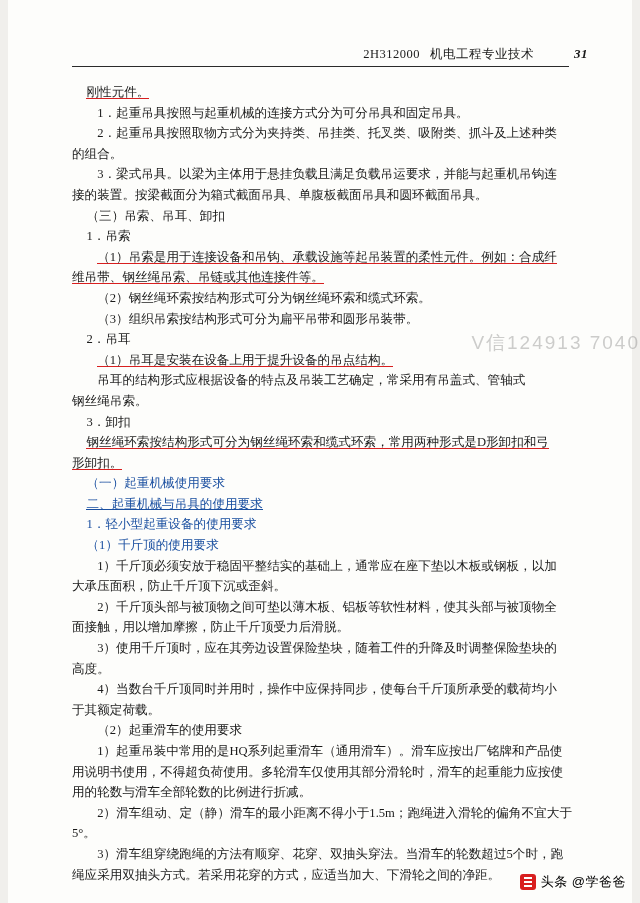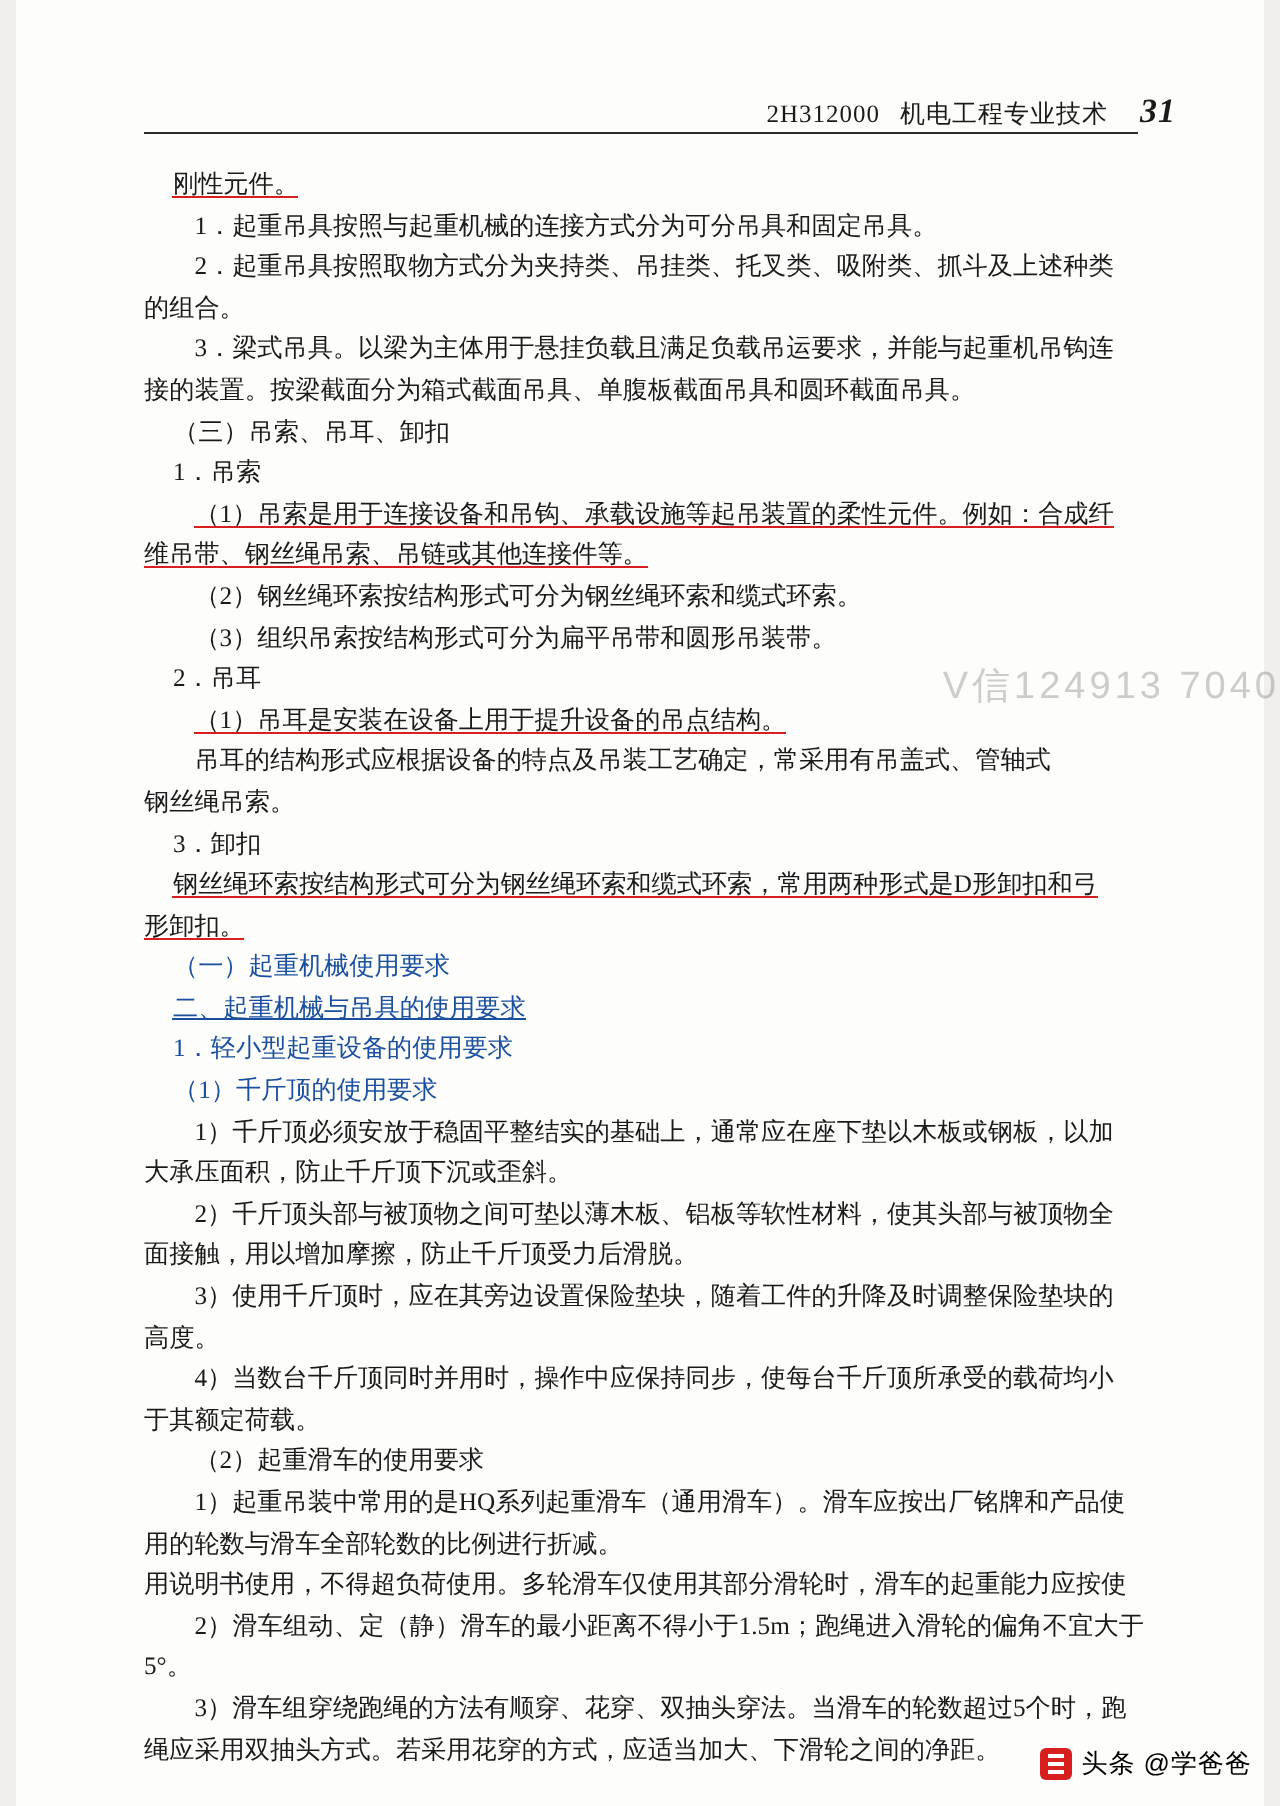--- a/index.html
+++ b/index.html
@@ -33,26 +33,26 @@
     align-items: baseline;
     font-size: 12.5px;
     letter-spacing: 0.5px;
   }
   .header .hdr-code {
     font-family: "Liberation Serif", serif;
     margin-right: 10px;
   }
   .header .hdr-title {
     font-family: "Liberation Sans", sans-serif;
-    margin-right: 16px;
+    margin-right: 36px;
     font-size: 12.5px;
   }
   .header .hdr-page {
     font-style: italic;
-    font-size: 17px;
+    font-size: 13px;
     font-weight: bold;
     min-width: 18px;
     text-align: right;
   }
   .header-rule {
     position: absolute;
     top: 66px;
     left: 72px;
     width: 497px;
     height: 1px;
@@ -200,22 +200,22 @@
     <p class="ind2">1）千斤顶必须安放于稳固平整结实的基础上，通常应在座下垫以木板或钢板，以加</p>
     <p class="ind0">大承压面积，防止千斤顶下沉或歪斜。</p>
     <p class="ind2">2）千斤顶头部与被顶物之间可垫以薄木板、铝板等软性材料，使其头部与被顶物全</p>
     <p class="ind0">面接触，用以增加摩擦，防止千斤顶受力后滑脱。</p>
     <p class="ind2">3）使用千斤顶时，应在其旁边设置保险垫块，随着工件的升降及时调整保险垫块的</p>
     <p class="ind0">高度。</p>
     <p class="ind2">4）当数台千斤顶同时并用时，操作中应保持同步，使每台千斤顶所承受的载荷均小</p>
     <p class="ind0">于其额定荷载。</p>
     <p class="ind2">（2）起重滑车的使用要求</p>
     <p class="ind2">1）起重吊装中常用的是HQ系列起重滑车（通用滑车）。滑车应按出厂铭牌和产品使</p>
+    <p class="ind0">用说明书使用，不得超负荷使用。多轮滑车仅使用其部分滑轮时，滑车的起重能力应按使</p>
     <p class="ind0">用的轮数与滑车全部轮数的比例进行折减。</p>
-    <p class="ind0">用说明书使用，不得超负荷使用。多轮滑车仅使用其部分滑轮时，滑车的起重能力应按使</p>
     <p class="ind2">2）滑车组动、定（静）滑车的最小距离不得小于1.5m；跑绳进入滑轮的偏角不宜大于5°。</p>
     <p class="ind2">3）滑车组穿绕跑绳的方法有顺穿、花穿、双抽头穿法。当滑车的轮数超过5个时，跑</p>
     <p class="ind0">绳应采用双抽头方式。若采用花穿的方式，应适当加大、下滑轮之间的净距。</p>
 
   </div>
 
   <div class="watermark">V信124913 7040</div>
 
   <div class="footer-badge">
     <span class="tt-logo"></span>

